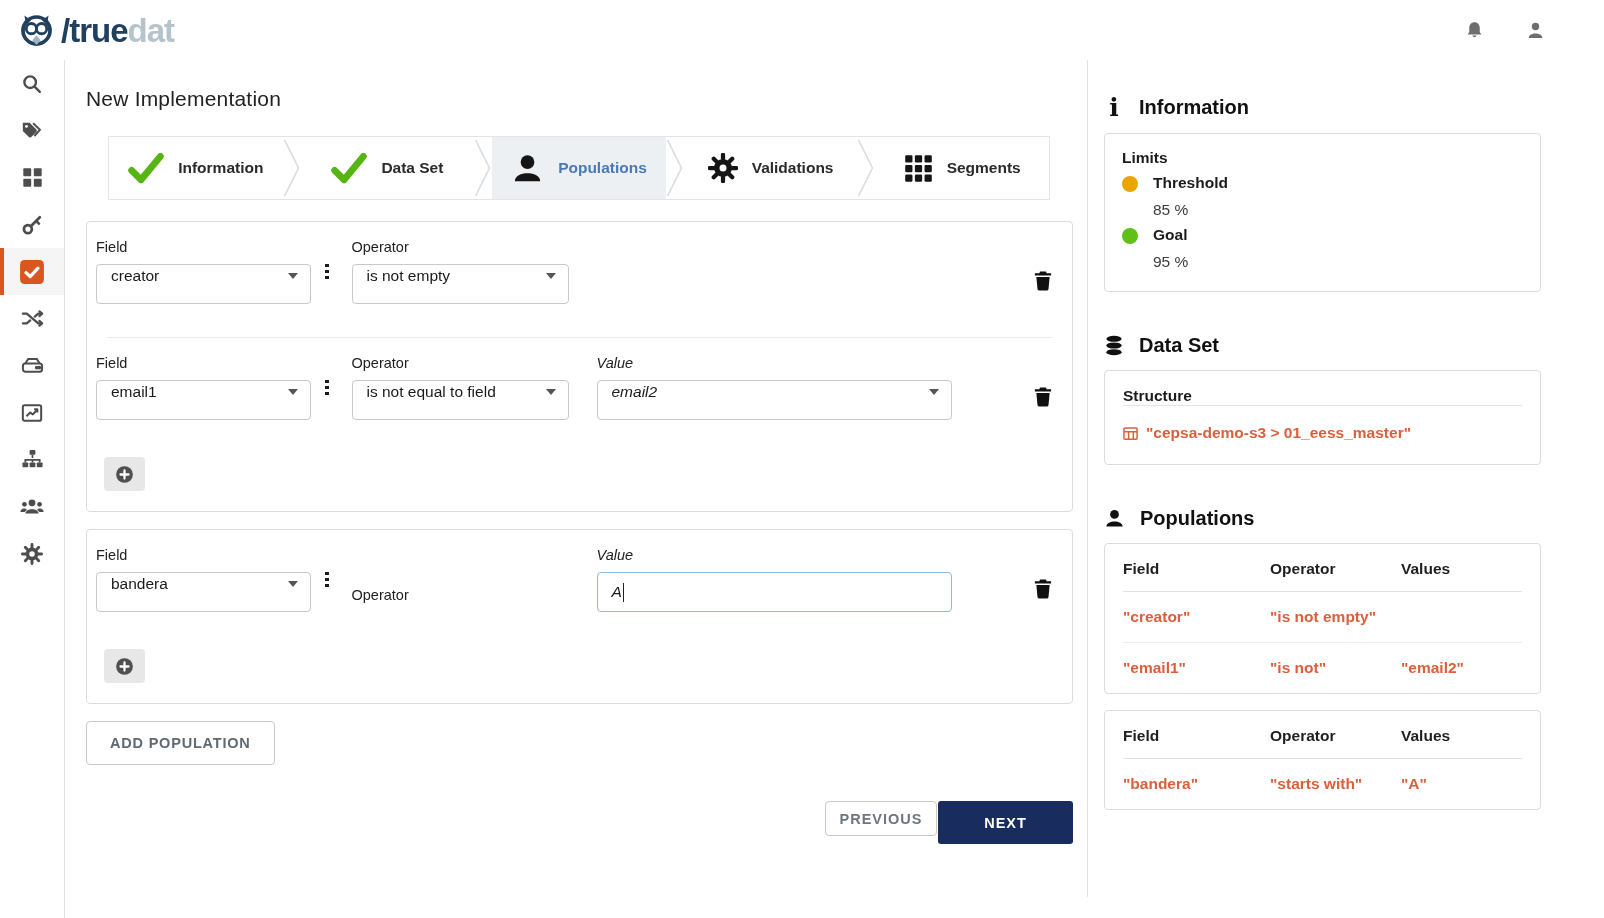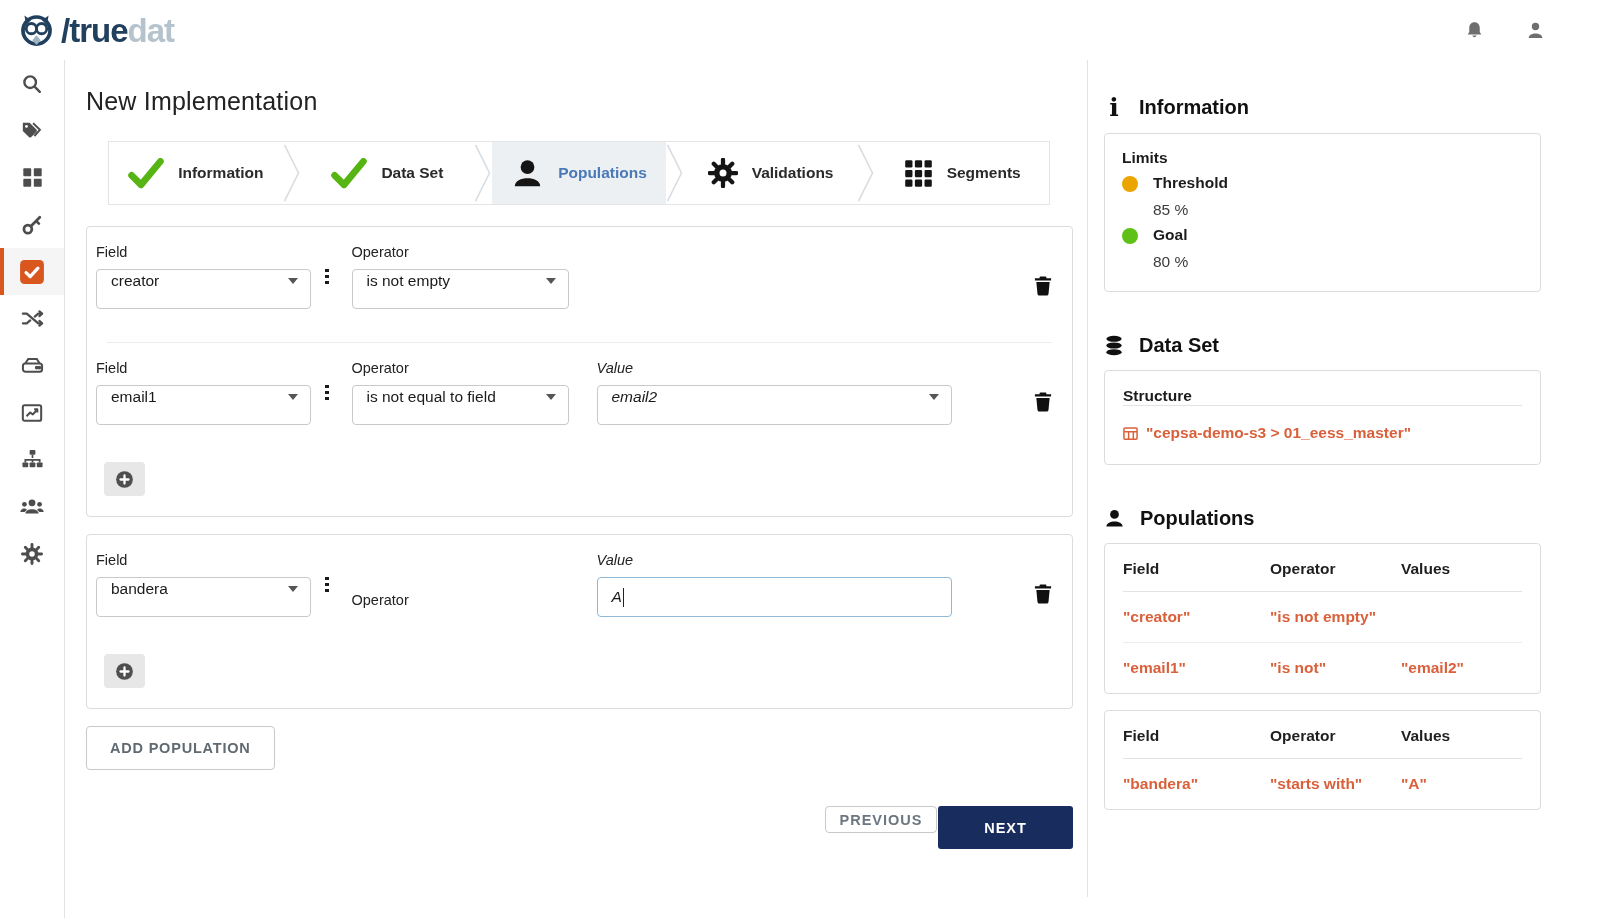--- a/index.html
+++ b/index.html
@@ -15,21 +15,21 @@
   .hdr-icon-btn { background:none; border:none; cursor:pointer; display:flex; align-items:center; }
 
   
   .sidebar { position:absolute; left:0; top:60px; bottom:0; width:65px; border-right:1px solid #e3e3e3; background:#fff; }
   .side-item { height:47px; display:flex; align-items:center; justify-content:center; color:#4d4d4d; cursor:pointer; position:relative; }
   .side-item.active { background:#f5f5f5; }
   .side-item.active::before { content:""; position:absolute; left:0; top:0; bottom:0; width:4px; background:#d9571f; }
 
   
   .main { position:absolute; left:65px; top:60px; width:1023px; min-height:837px; border-right:1px solid #e3e3e3; padding:27px 14px 0 21px; background:#fff; }
-  .page-title { font-size:25px; font-weight:400; color:#222; letter-spacing:.2px; }
+  .page-title { font-size:21px; font-weight:400; color:#222; letter-spacing:.2px; }
 
   
   .stepper { margin:25px 0 0 22px; width:942px; height:64px; display:flex; align-items:stretch; border:1px solid #e4e4e4; background:#fff; }
   .step { flex:1; display:flex; align-items:center; justify-content:center; gap:14px; cursor:pointer; }
   .step.active { background:#edf0f3; }
   .step-label { font-size:15.5px; font-weight:bold; color:#2a2a2a; }
   .step.active .step-label { color:#4a79b8; }
   .sep { align-self:center; }
 
   
@@ -45,21 +45,21 @@
   .text-input { display:flex; align-items:center; height:40px; width:355px; border:1px solid #8fb9d8; border-radius:4px; padding:0 14px; font-size:15.5px; color:#1a1a1a; background:#fff; }
   .text-caret { width:1.5px; height:19px; background:#222; margin-left:1px; }
   .trash-btn { margin-left:auto; background:none; border:none; cursor:pointer; color:#101010; align-self:flex-end; margin-bottom:13px; }
   .divider { height:1px; background:#ececec; margin:0 20px; }
   .add-row { padding:4px 0 20px 17px; }
   .add-cond-btn { width:41px; height:34px; background:#e7e7e7; border:none; border-radius:4px; display:flex; align-items:center; justify-content:center; cursor:pointer; }
 
   .add-pop-btn { margin-top:17px; background:#fff; border:1px solid #c9c9c9; border-radius:4px; color:#5f6a72; font-weight:600; font-size:14.5px; letter-spacing:.8px; padding:13px 23px; cursor:pointer; font-family:"Liberation Sans", sans-serif; }
 
   .nav-btn-row { display:flex; justify-content:flex-end; margin-top:36px; }
-  .prev-btn { width:112px; height:27px; background:#fff; border:1px solid #c9c9c9; border-radius:4px; color:#6b7680; font-weight:600; font-size:14.5px; letter-spacing:1px; cursor:pointer; font-family:"Liberation Sans", sans-serif; }
+  .prev-btn { width:112px; height:35px; background:#fff; border:1px solid #c9c9c9; border-radius:4px; color:#6b7680; font-weight:600; font-size:14.5px; letter-spacing:1px; cursor:pointer; font-family:"Liberation Sans", sans-serif; }
   .next-btn { width:135px; height:43px; background:#192c5e; border:none; border-radius:3px; color:#fff; font-weight:bold; font-size:14.5px; letter-spacing:1px; cursor:pointer; margin-left:1px; font-family:"Liberation Sans", sans-serif; }
 
   
   .right { position:absolute; left:1089px; top:60px; width:515px; padding:35px 63px 20px 15px; }
   .section-head { display:flex; align-items:center; gap:15px; font-size:20px; font-weight:bold; color:#111; }
   .info-i { font-family:"DejaVu Serif", serif; font-weight:bold; font-size:25px; line-height:1; color:#101010; width:20px; text-align:center; }
   .panel-card { margin-top:13px; border:1px solid #dcdcdc; border-radius:4px; background:#fff; }
   .limits-card { padding:15px 17px 20px; }
   .limits-label { font-size:15.5px; font-weight:bold; color:#1c1c1c; }
   .limits-type { font-size:15.5px; color:#8b8b8b; margin:2px 0 10px; }
@@ -396,21 +396,21 @@
       <span class="dot dot-threshold"></span>
       <div>
         <div class="limit-name">Threshold</div>
         <div class="limit-val">85 %</div>
       </div>
     </div>
     <div class="limit-item">
       <span class="dot dot-goal"></span>
       <div>
         <div class="limit-name">Goal</div>
-        <div class="limit-val">80 %</div>
+        <div class="limit-val">95 %</div>
       </div>
     </div>
   </div>
 
   <div class="section-head section-gap">
     <svg viewBox="0 0 20 22" width="20" height="21" fill="#101010">
       <ellipse cx="10" cy="4" rx="8" ry="3.2"></ellipse>
       <ellipse cx="10" cy="11" rx="8" ry="3.2"></ellipse>
       <ellipse cx="10" cy="18" rx="8" ry="3.2"></ellipse>
     </svg>

